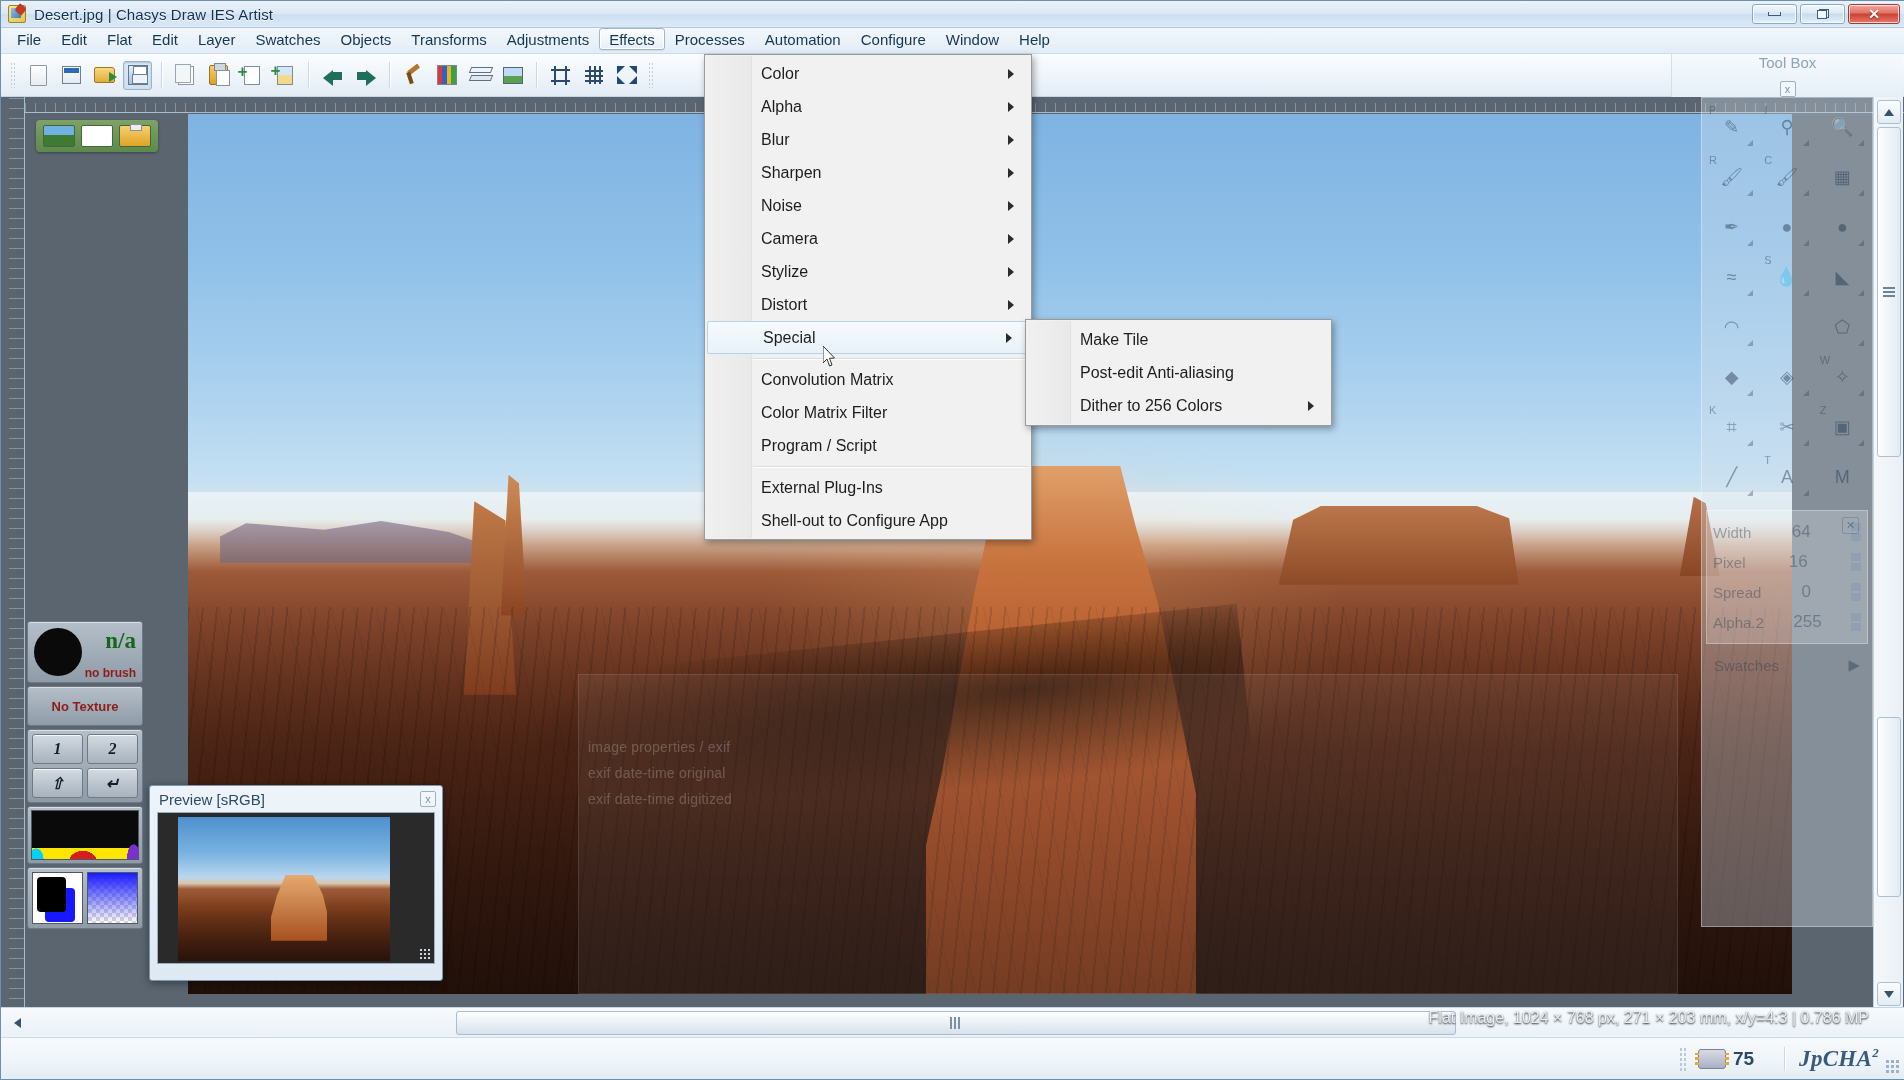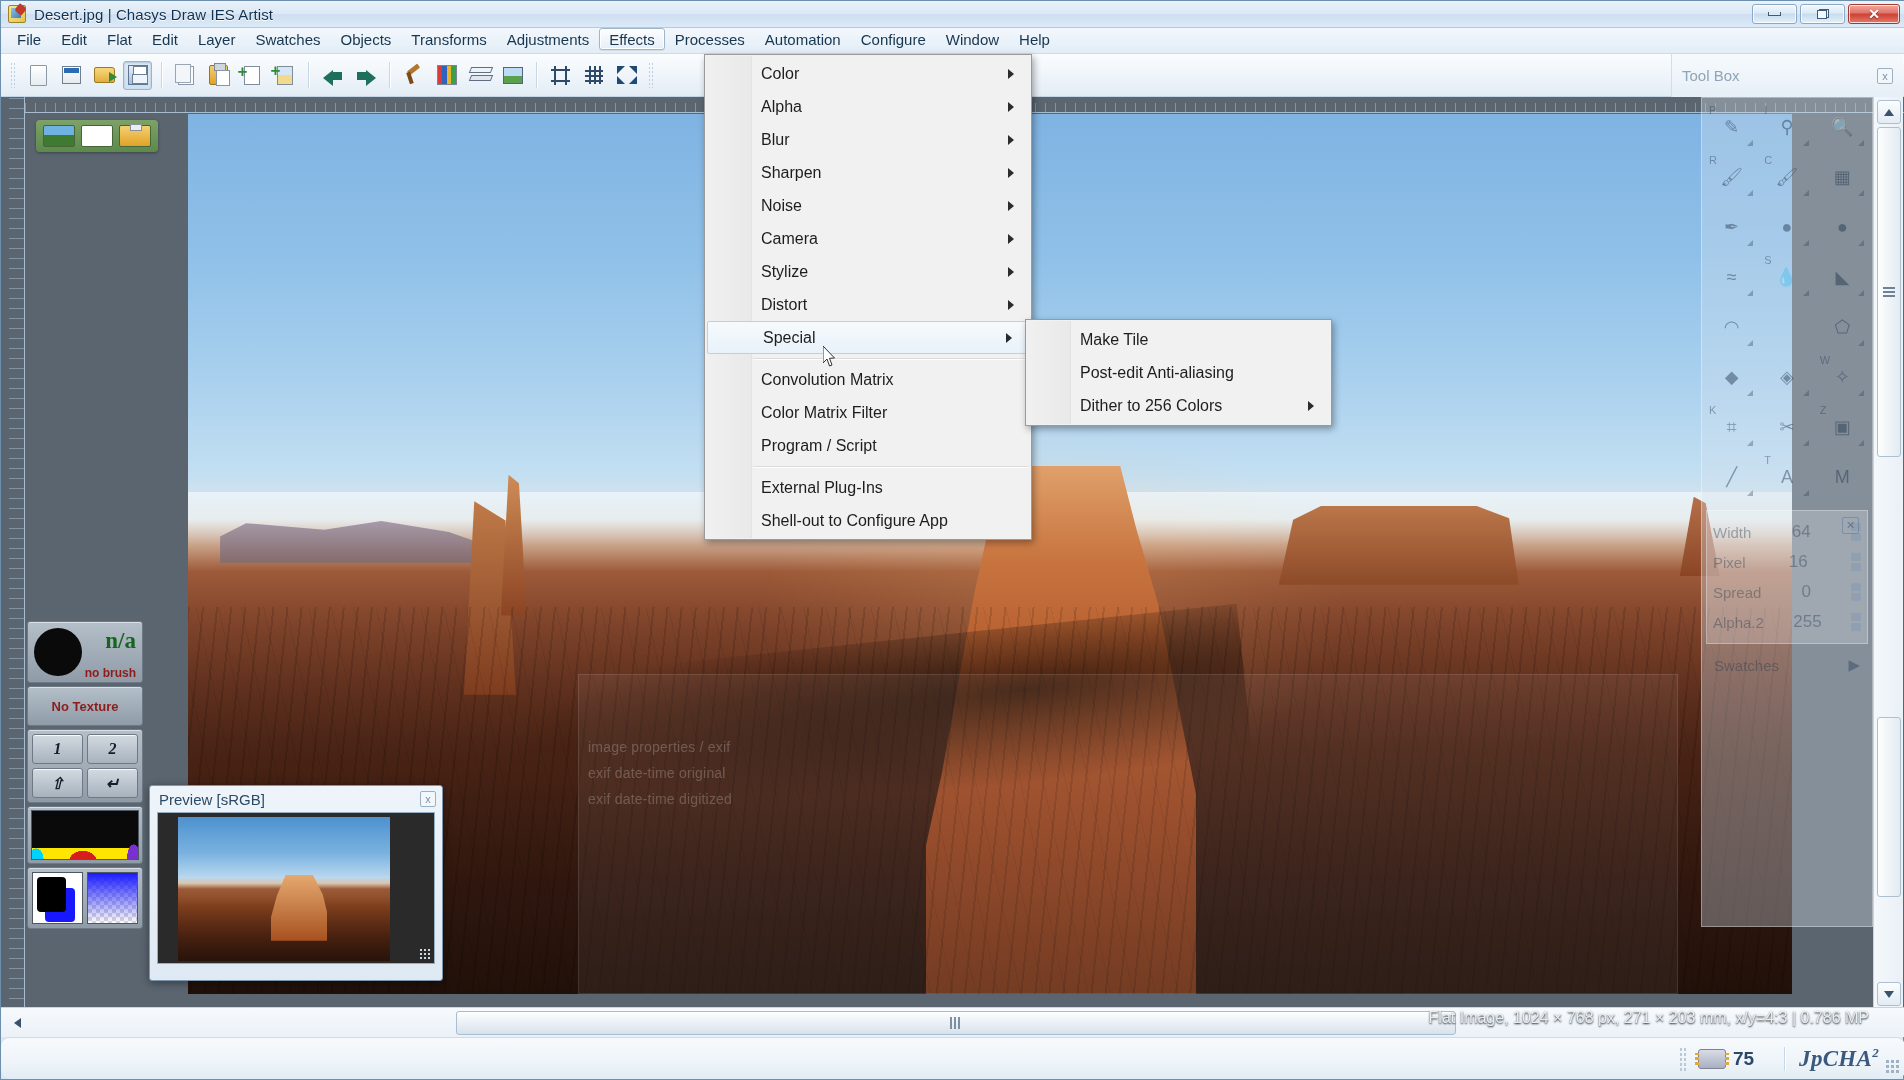--- a/index.html
+++ b/index.html
@@ -153,20 +153,21 @@
   .ic-fit .c2{right:0;top:0;border-top:8px solid #1e4a74;border-left:8px solid transparent;}
   .ic-fit .c3{left:0;bottom:0;border-bottom:8px solid #1e4a74;border-right:8px solid transparent;}
   .ic-fit .c4{right:0;bottom:0;border-bottom:8px solid #1e4a74;border-left:8px solid transparent;}
 
   .toolbox-title-strip{
     position:absolute; right:0; top:53px; width:232px; height:43px;
     background:linear-gradient(#f6fafd,#e6eff7);
     display:flex;align-items:center;justify-content:space-between;padding:0 10px;
     color:#8fa4b6; font-size:15px;
     border-left:1px solid #d2dfeb;
+    flex-direction:column;
   }
   .tiny-x{width:16px;height:16px;border:1px solid #9bb0c3;border-radius:2px;
     display:flex;align-items:center;justify-content:center;color:#7d93a6;font-size:11px;background:#f2f7fb;}
 
   
   .workspace{
     position:absolute; left:0; top:96px; width:1904px; height:912px;
     background:#5a6570;
   }
   .ruler-h{
@@ -513,21 +514,21 @@
     position:absolute; right:34px; bottom:52px;
     color:#e6eef5; font-size:16px; text-shadow:0 1px 2px rgba(0,0,0,.9);
     z-index:46;
   }
 
   
   .statusbar{
     position:absolute; left:0; bottom:0; width:1904px; height:42px;
     background:linear-gradient(#f7fafd 0%, #eef4f9 60%, #e3ecf4 100%);
     border-top:1px solid #cddbe7;
-    display:flex; align-items:center; justify-content:flex-end;border-radius:9px;
+    display:flex; align-items:center; justify-content:flex-end;
   }
   .sb-grip{
     width:9px;height:24px;margin-right:10px;
     background-image:radial-gradient(#b9c9d8 40%, transparent 41%);
     background-size:4px 5px;
   }
   .sb-cpu{
     display:flex;align-items:center;gap:7px;margin-right:16px;
   }
   .chip-ic{

